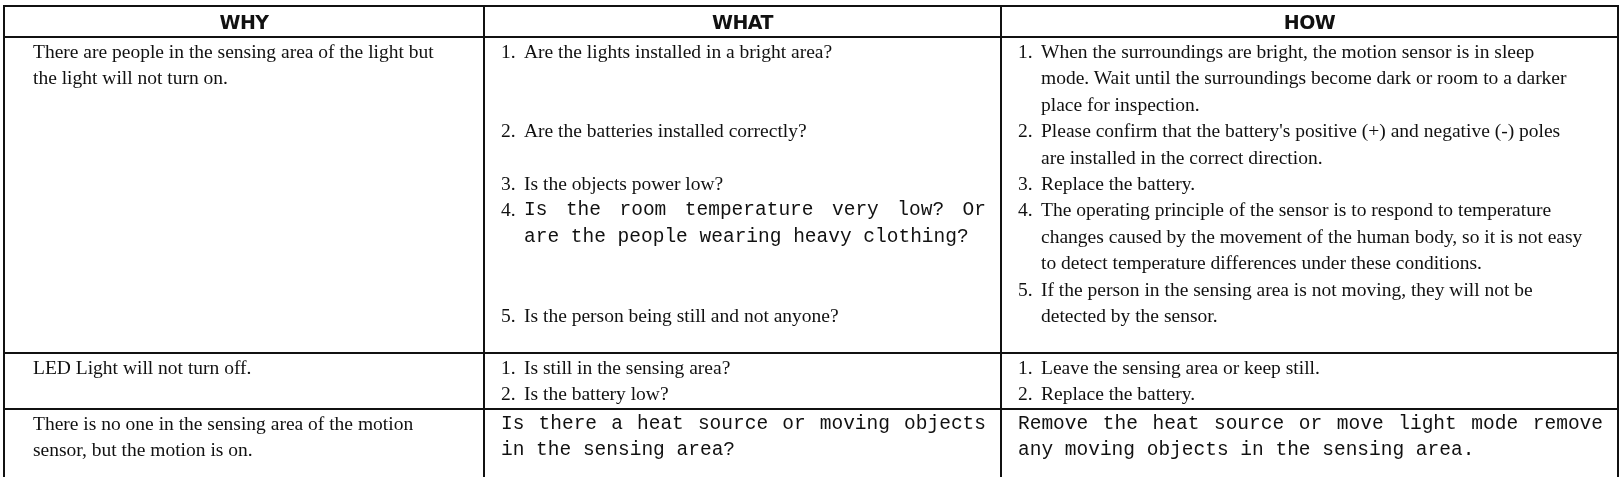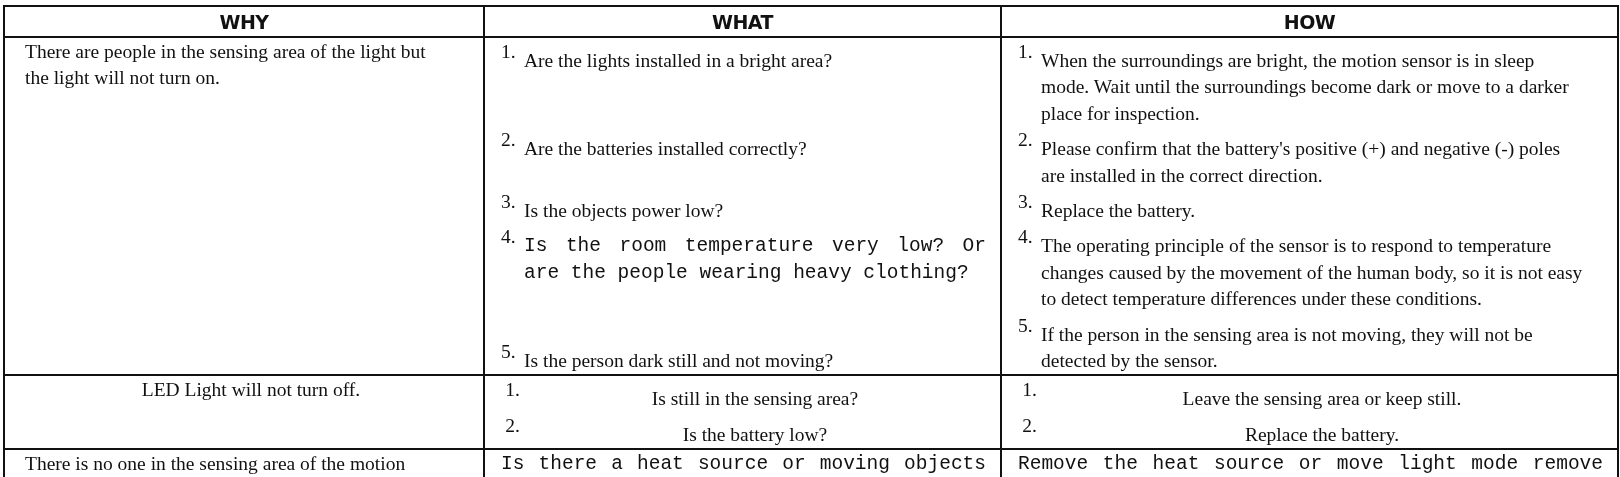--- a/index.html
+++ b/index.html
@@ -8,31 +8,31 @@
     position: absolute; left: 3px; top: 5px;
     width: 1614px; border-collapse: collapse; table-layout: fixed;
     font-family: "Liberation Serif", serif; font-size: 19.5px; color: #111;
   }
   th, td { border: 2px solid #111; vertical-align: top; padding: 0; }
   th {
     font-family: "DejaVu Sans", sans-serif; font-weight: bold; font-size: 19px;
     height: 29px; text-align: center; vertical-align: middle; letter-spacing: -0.5px;
   }
   td { line-height: 26.4px; }
-  .why { padding: 1px 6px 0 20px; }
+  .why { padding: 1px 6px 0 28px; }
   .what { padding: 1px 14px 0 16px; }
   .how { padding: 1px 14px 0 16px; }
   .item { display: flex; }
   .num { flex: 0 0 auto; width: 23px; }
-  .txt { flex: 1; margin-top: 9px; }
+  .txt { flex: 1; }
   .justify { text-align: justify; text-align-last: left; font-family: Liberation Mono, monospace; }
   .gap1 { height: 52.8px; }
   .gap2 { height: 52.8px; }
   .r1 td { height: 313px; }
-  .r2 td { height: 49px; text-align: center; }
+  .r2 td { height: 49px; }
   .r3 td { height: 68px; }
 </style>
 </head>
 <body>
 
 <table>
   <colgroup>
     <col style="width:480px">
     <col style="width:517px">
     <col style="width:617px">
@@ -65,27 +65,27 @@
           <span class="num">3.</span>
           <span class="txt">Is the objects power low?</span>
         </div>
         <div class="item">
           <span class="num">4.</span>
           <span class="txt justify">Is the room temperature very low? Or are the people wearing heavy clothing?</span>
         </div>
         <div class="gap2"></div>
         <div class="item">
           <span class="num">5.</span>
-          <span class="txt">Is the person dark still and not moving?</span>
+          <span class="txt">Is the person being still and not anyone?</span>
         </div>
       </td>
       <td class="how">
         <div class="item">
           <span class="num">1.</span>
-          <span class="txt" style="max-width:540px">When the surroundings are bright, the motion sensor is in sleep mode. Wait until the surroundings become dark or move to a darker place for inspection.</span>
+          <span class="txt" style="max-width:540px">When the surroundings are bright, the motion sensor is in sleep mode. Wait until the surroundings become dark or room to a darker place for inspection.</span>
         </div>
         <div class="item">
           <span class="num">2.</span>
           <span class="txt" style="max-width:540px">Please confirm that the battery's positive (+) and negative (-) poles are installed in the correct direction.</span>
         </div>
         <div class="item">
           <span class="num">3.</span>
           <span class="txt">Replace the battery.</span>
         </div>
         <div class="item">

